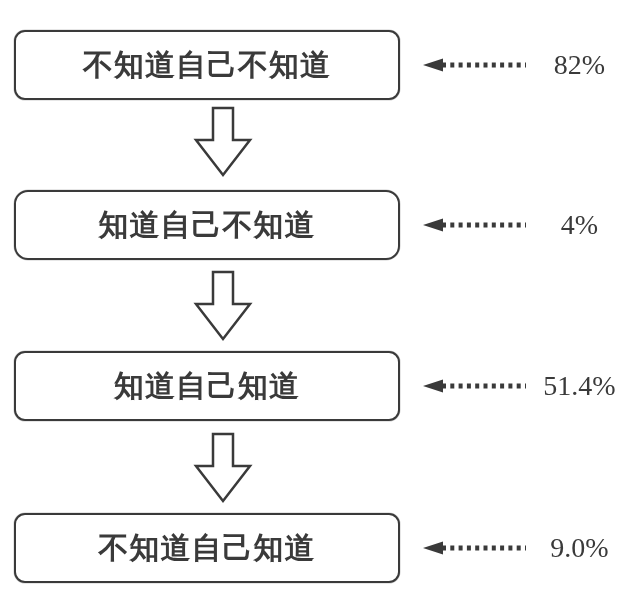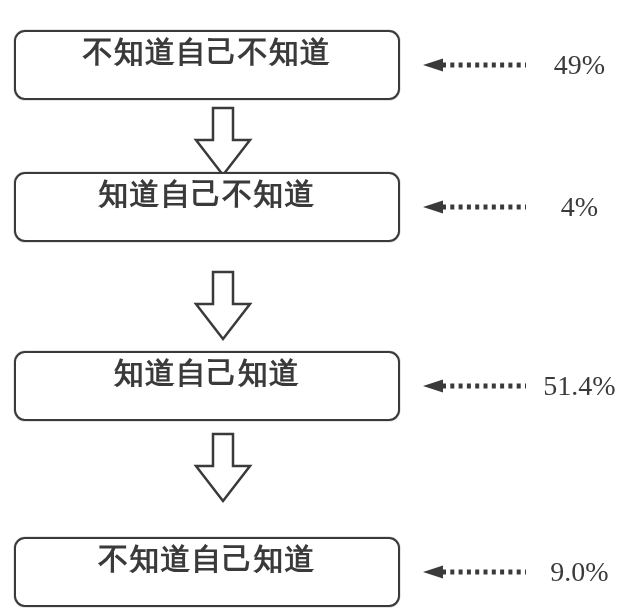--- a/index.html
+++ b/index.html
@@ -18,20 +18,21 @@
   }
   .knowledge-box {
     position: absolute;
     left: 14px;
     width: 386px;
     height: 70px;
     border: 2.5px solid #3a3a3a;
     border-radius: 11px;
     background: #ffffff;
     display: flex;
+    align-items: center;
     justify-content: center;
     box-sizing: border-box;
     box-shadow: 0 0 0 0.5px rgba(60,60,60,0.25);
   }
   .box-label {
     font-size: 30px;
     font-weight: 700;
     letter-spacing: 1px;
     color: #3a3a3a;
     white-space: nowrap;
@@ -55,41 +56,41 @@
     text-align: center;
     white-space: nowrap;
   }
   .down-arrow {
     position: absolute;
     left: 193px;
     width: 60px;
     height: 72px;
   }
   .r1 { top: 30px; }
-  .r2 { top: 172px; }
+  .r2 { top: 190px; border-radius: 14px; }
   .r3 { top: 351px; }
-  .r4 { top: 513px; margin-top: 24px; }
+  .r4 { top: 513px; }
   .a1 { top: 106px; }
   .a2 { top: 270px; }
   .a3 { top: 432px; }
 </style>
 </head>
 <body>
 
 <div class="canvas">
 
   <div class="knowledge-box r1">
     <span class="box-label">不知道自己不知道</span>
   </div>
   <div class="annot r1">
     <svg class="dotted-arrow" width="106" height="18" viewBox="0 0 106 18">
       <polygon points="1,9 21,2.5 21,15.5" fill="#3a3a3a"></polygon>
       <line x1="20" y1="9" x2="104" y2="9" stroke="#3a3a3a" stroke-width="5" stroke-dasharray="4 4.3"></line>
     </svg>
-    <span class="percent-label">49%</span>
+    <span class="percent-label">82%</span>
   </div>
 
   <svg class="down-arrow a1" viewBox="0 0 60 72">
     <polygon points="20,2 40,2 40,34 57,34 30,69 3,34 20,34" fill="#ffffff" stroke="#3a3a3a" stroke-width="2.5"></polygon>
   </svg>
 
   <div class="knowledge-box r2">
     <span class="box-label">知道自己不知道</span>
   </div>
   <div class="annot r2">

